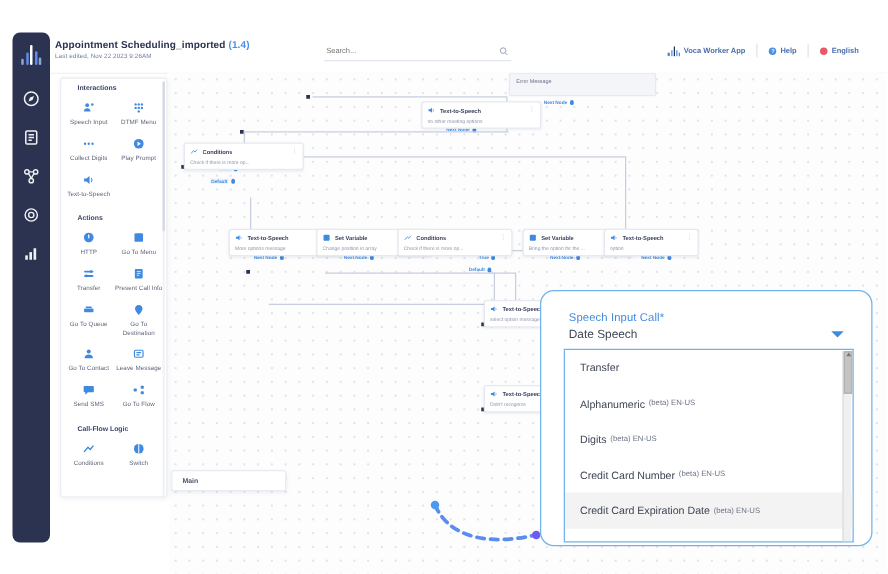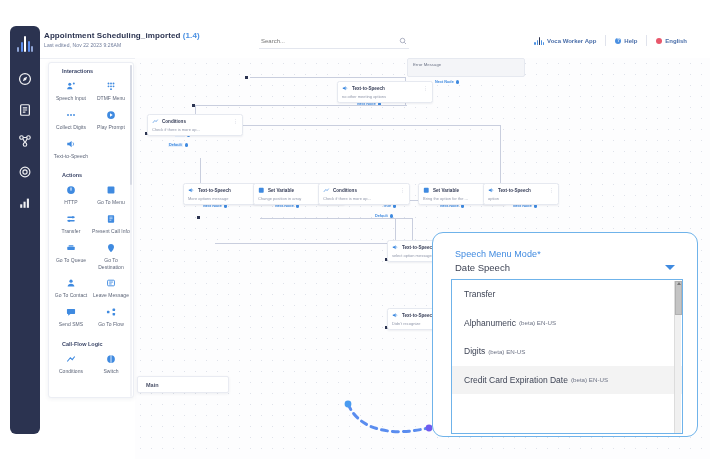--- a/index.html
+++ b/index.html
@@ -737,37 +737,41 @@
     </div>
   </div>
 
   <svg class="dash-svg" viewBox="0 0 110 42">
     <path d="M8 6 C 20 34, 55 38, 88 30" fill="none" stroke="#5b8def" stroke-width="3" stroke-dasharray="6 5" stroke-linecap="round"></path>
     <circle cx="8" cy="6" r="3.4" fill="#4a9bf0"></circle>
     <circle cx="89" cy="30" r="3.4" fill="#6f5bef"></circle>
   </svg>
 
   <div class="panel">
-    <div class="panel-label">Speech Menu Mode*</div>
+    <div class="panel-label">Speech Input Call*</div>
     <div class="panel-value">Date Speech</div>
     <div class="panel-caret"></div>
 
     <div class="panel-list">
       <div class="opt">
         <span>Transfer</span>
         <span class="beta"></span>
       </div>
       <div class="opt">
         <span>Alphanumeric</span>
         <span class="beta">(beta) EN-US</span>
       </div>
       <div class="opt">
         <span>Digits</span>
         <span class="beta">(beta) EN-US</span>
       </div>
+      <div class="opt">
+        <span>Credit Card Number</span>
+        <span class="beta">(beta) EN-US</span>
+      </div>
       <div class="opt sel">
         <span>Credit Card Expiration Date</span>
         <span class="beta">(beta) EN-US</span>
       </div>
 
       <div class="list-scroll">
         <div class="list-thumb"></div>
         <div class="scroll-arrow"></div>
       </div>
     </div>

